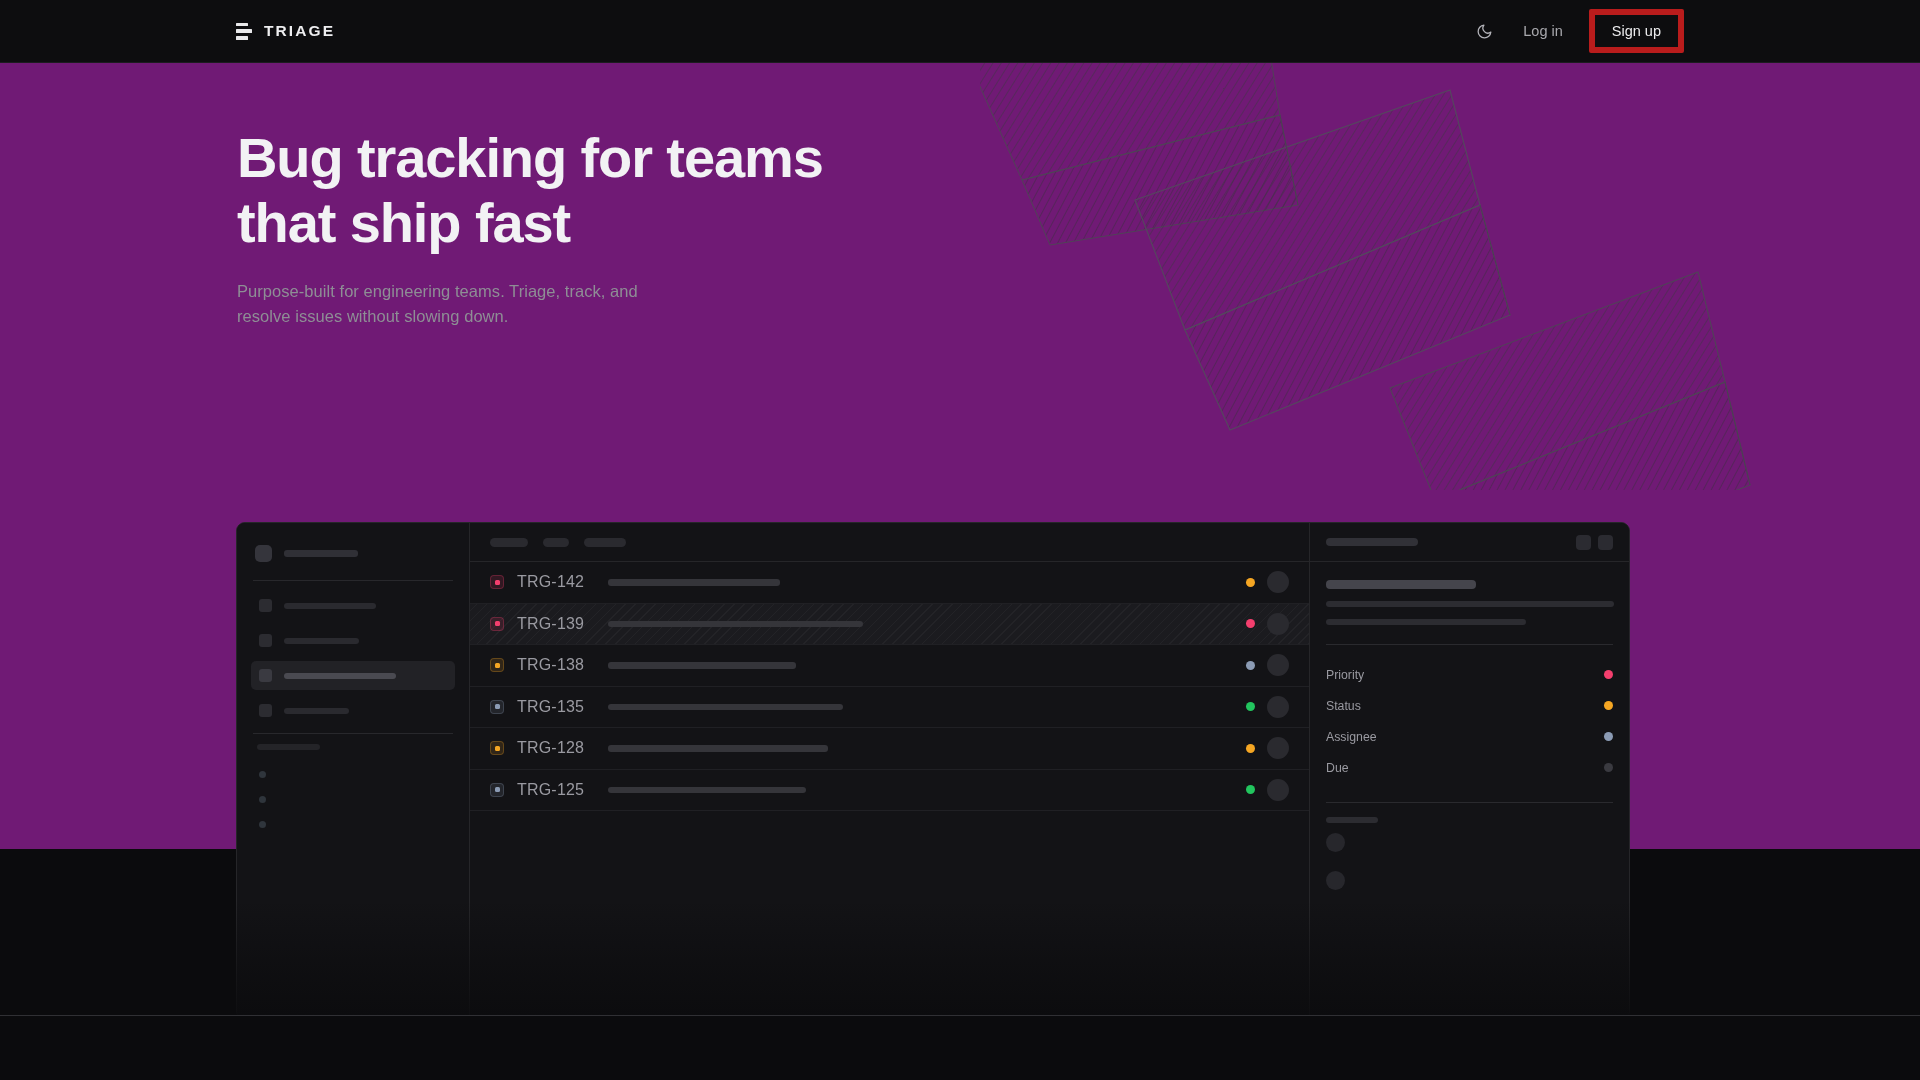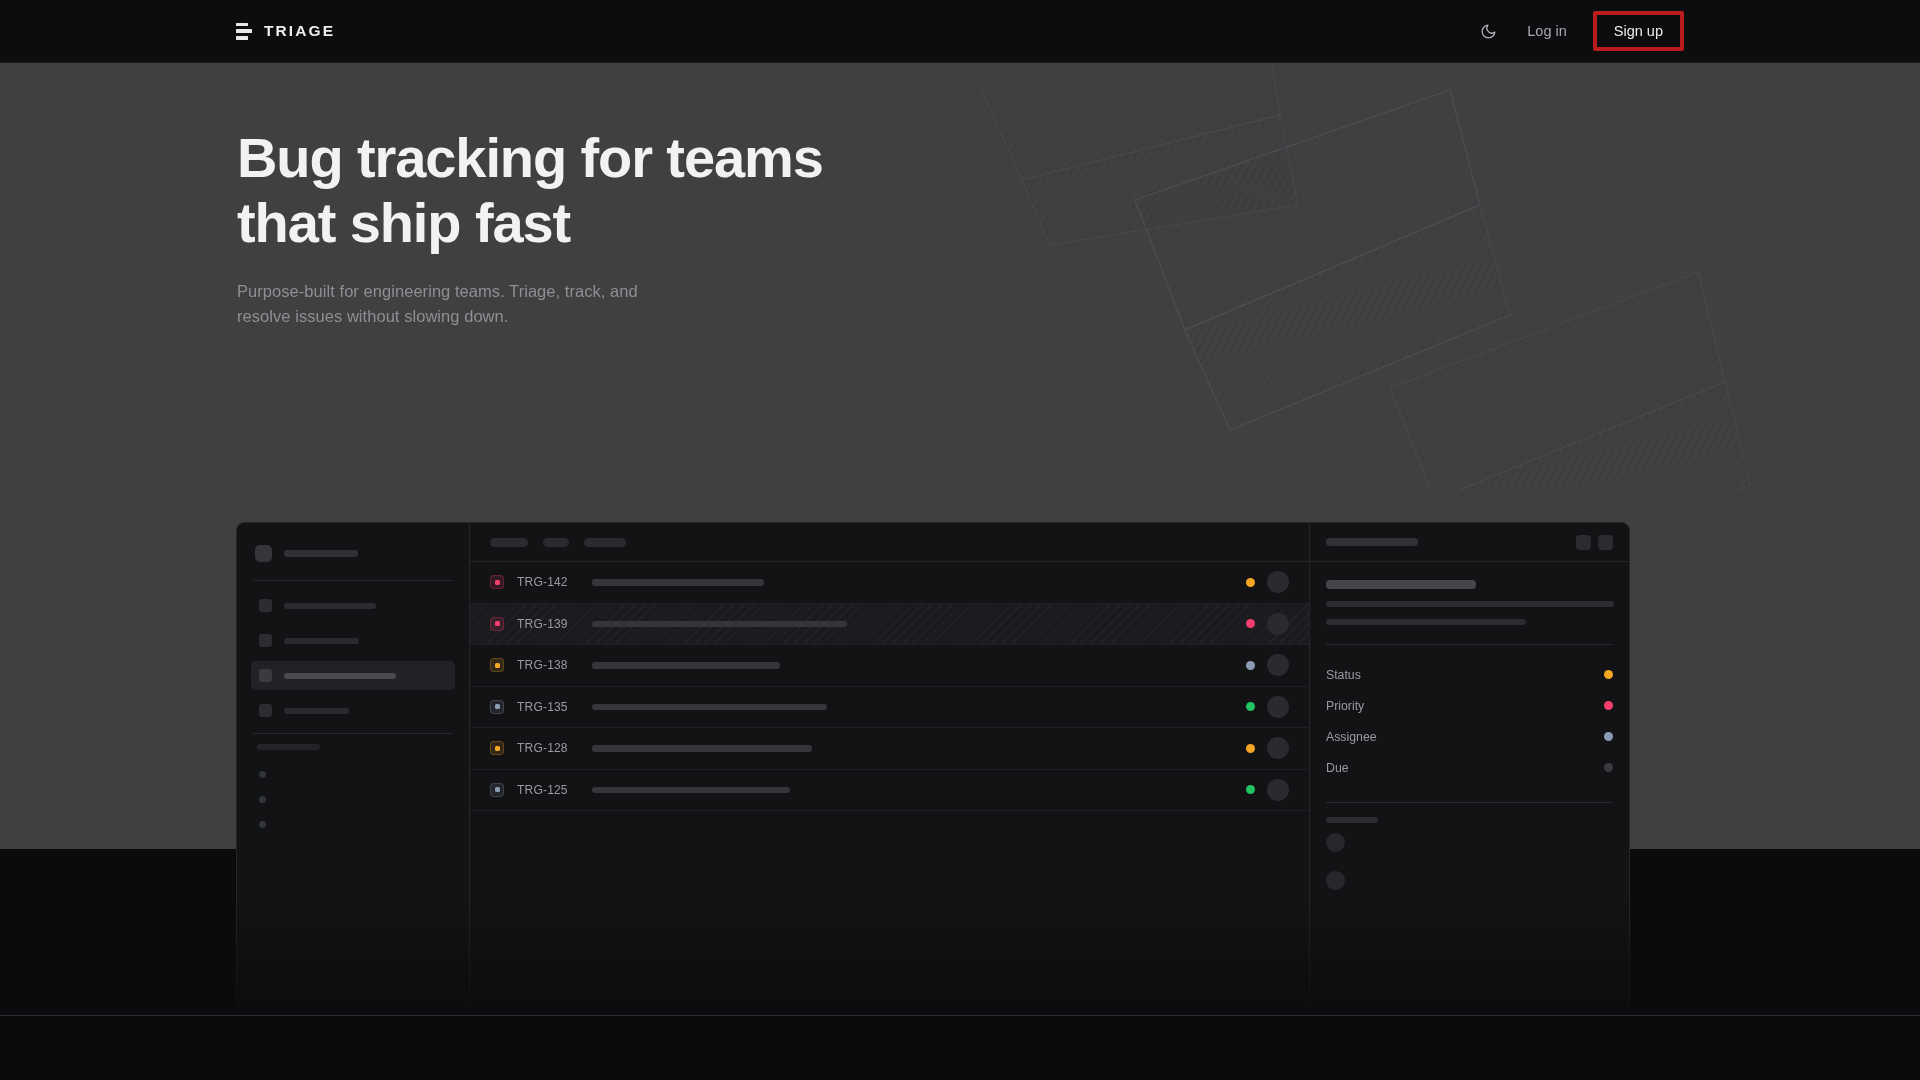--- a/index.html
+++ b/index.html
@@ -3,21 +3,21 @@
 <meta charset="utf-8">
 <style>
   * { box-sizing: border-box; margin: 0; padding: 0; }
   html, body {
     width: 1920px;
     height: 1080px;
     background: #0b0b0d;
     font-family: "Liberation Sans", sans-serif;
     overflow: hidden;
   }
-  .page { position: relative; width: 1920px; height: 849px; background: #404040; }
+  .page { position: relative; width: 1920px; height: 849px; background: #701a75; }
 
   
   .nav {
     position: absolute; top: 0; left: 0; width: 1920px; height: 63px;
     background: #0d0d0f;
     border-bottom: 1px solid #1c1c1f;
     display: flex; align-items: center;
     z-index: 40;
   }
   .nav-inner {
@@ -36,21 +36,21 @@
   .nav-right { display: flex; align-items: center; gap: 26px; }
   .moon-btn {
     width: 26px; height: 26px; display: flex; align-items: center; justify-content: center;
     cursor: pointer; background: none; border: none;
   }
   .login-link {
     color: #a8a8ad; font-size: 14.5px; text-decoration: none; cursor: pointer;
   }
   .signup-btn {
     color: #ececee; font-size: 14.5px;
-    border: 4px solid #b91c1c; background: transparent;
+    border: 6px solid #b91c1c; background: transparent;
     padding: 8px 17px; cursor: pointer; border-radius: 2px;
     font-family: "Liberation Sans", sans-serif;
   }
 
   
   .decor {
     position: absolute; top: 30px; left: 980px; width: 800px; height: 460px;
     pointer-events: none; z-index: 1; opacity: 0.85;
   }
 
@@ -127,21 +127,21 @@
     background-image: repeating-linear-gradient(-45deg,
         rgba(255,255,255,0.035) 0px, rgba(255,255,255,0.035) 1px,
         rgba(0,0,0,0) 1px, rgba(0,0,0,0) 7px);
   }
   .badge {
     width: 14px; height: 14px; border-radius: 4px; flex: none;
     display: flex; align-items: center; justify-content: center;
     border: 1px solid rgba(255,255,255,0.09);
   }
   .badge i { display: block; width: 5px; height: 5px; border-radius: 1.5px; }
-  .rid { margin-left: 13px; color: #9a9aa1; font-size: 12px; flex: none; letter-spacing: 0.2px; }
+  .rid { margin-left: 13px; color: #9a9aa1; font-size: 16px; flex: none; letter-spacing: 0.2px; }
   .rtitle { height: 6.5px; border-radius: 3px; background: #35353a; margin-left: 24px; }
   .rspacer { flex: 1 1 auto; }
   .rdot { width: 9px; height: 9px; border-radius: 50%; flex: none; }
   .ravatar { width: 22px; height: 22px; border-radius: 50%; background: #2a2a2f; margin-left: 12px; flex: none; }
 
   
   .m-detail {
     width: 320px; flex: 0 0 320px; border-left: 1px solid #262629;
     display: flex; flex-direction: column; background: #131316;
   }
@@ -358,26 +358,26 @@
       </div>
       <div class="det-body">
         <div class="det-title-sk"></div>
         <div id="det-lines">
             <div class="det-line" style="width: 288px;"></div>
             <div class="det-line" style="width: 200px;"></div>
           </div>
         <div class="det-div"></div>
         <div id="det-fields">
             <div class="det-field">
+              <span class="k">Priority</span>
+              <span class="v" style="background:#f43f6e"></span>
+            </div>
+            <div class="det-field">
               <span class="k">Status</span>
               <span class="v" style="background:#f5a623"></span>
-            </div>
-            <div class="det-field">
-              <span class="k">Priority</span>
-              <span class="v" style="background:#f43f6e"></span>
             </div>
             <div class="det-field">
               <span class="k">Assignee</span>
               <span class="v" style="background:#8b9bb4"></span>
             </div>
             <div class="det-field">
               <span class="k">Due</span>
               <span class="v" style="background:#3a3a40"></span>
             </div>
           </div>

